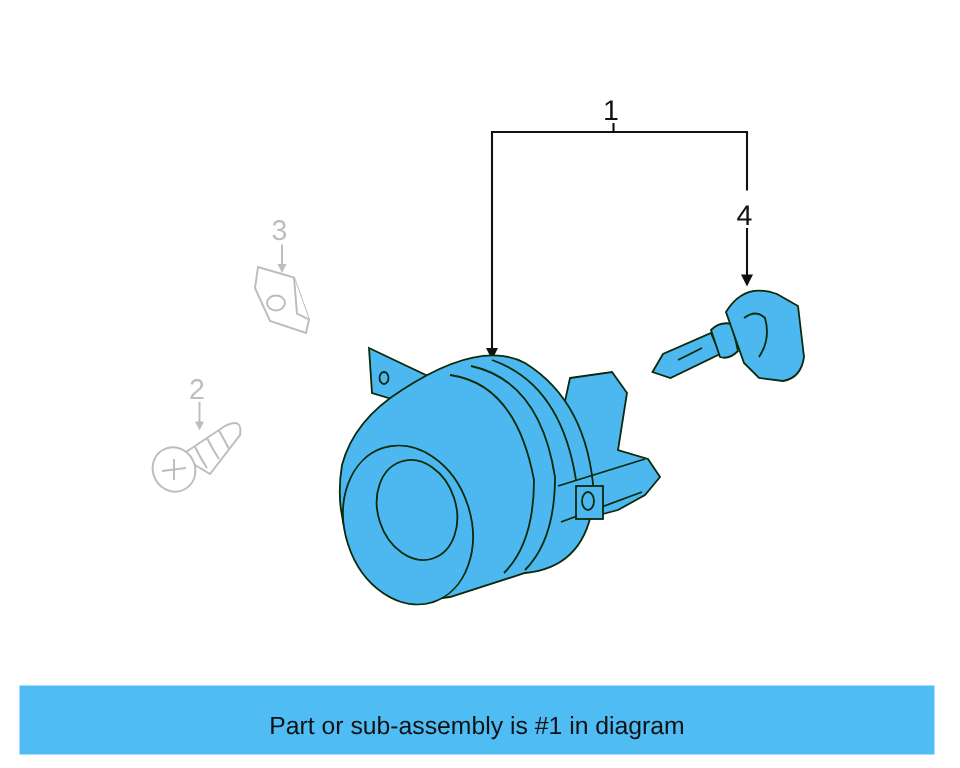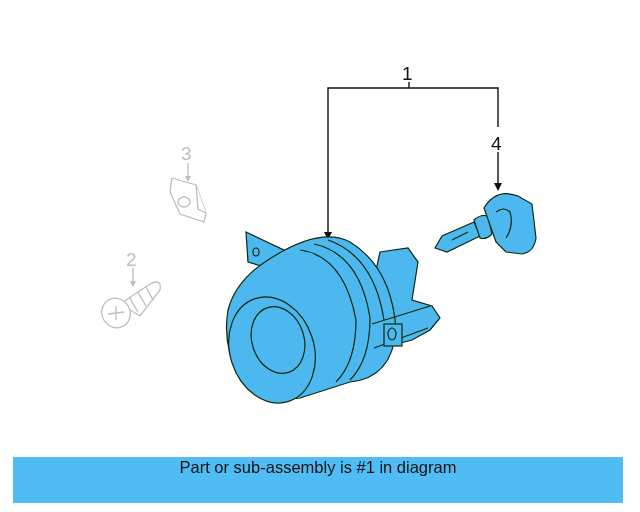--- a/index.html
+++ b/index.html
@@ -2,21 +2,21 @@
 <html><head>
 <meta charset="utf-8">
 <style>
   html, body { margin: 0; padding: 0; background: #ffffff; }
   body { width: 640px; height: 512px; position: relative; overflow: hidden; font-family: "Liberation Sans", sans-serif; }
   #diagram { position: absolute; left: 0; top: 0; width: 640px; height: 512px; }
   .callout { font-family: "Liberation Sans", sans-serif; font-size: 19px; }
   .banner {
     position: absolute; left: 13px; top: 457px; width: 610px; height: 46px;
     background: #4fbdf4; color: #111; text-align: center;
-    font-size: 16.5px; line-height: 20px; padding-top: 0; box-sizing: border-box;
+    font-size: 16.5px; line-height: 20px; padding-top: 17px; box-sizing: border-box;
   }
   .banner div { white-space: nowrap; }
 </style>
 </head>
 <body>
 
 <svg id="diagram" viewBox="0 0 640 512" xmlns="http://www.w3.org/2000/svg">
 
   <g stroke="#111" stroke-width="1.4" fill="none">
     <path d="M328 238 L328 88 L498 88 L498 127"></path>

